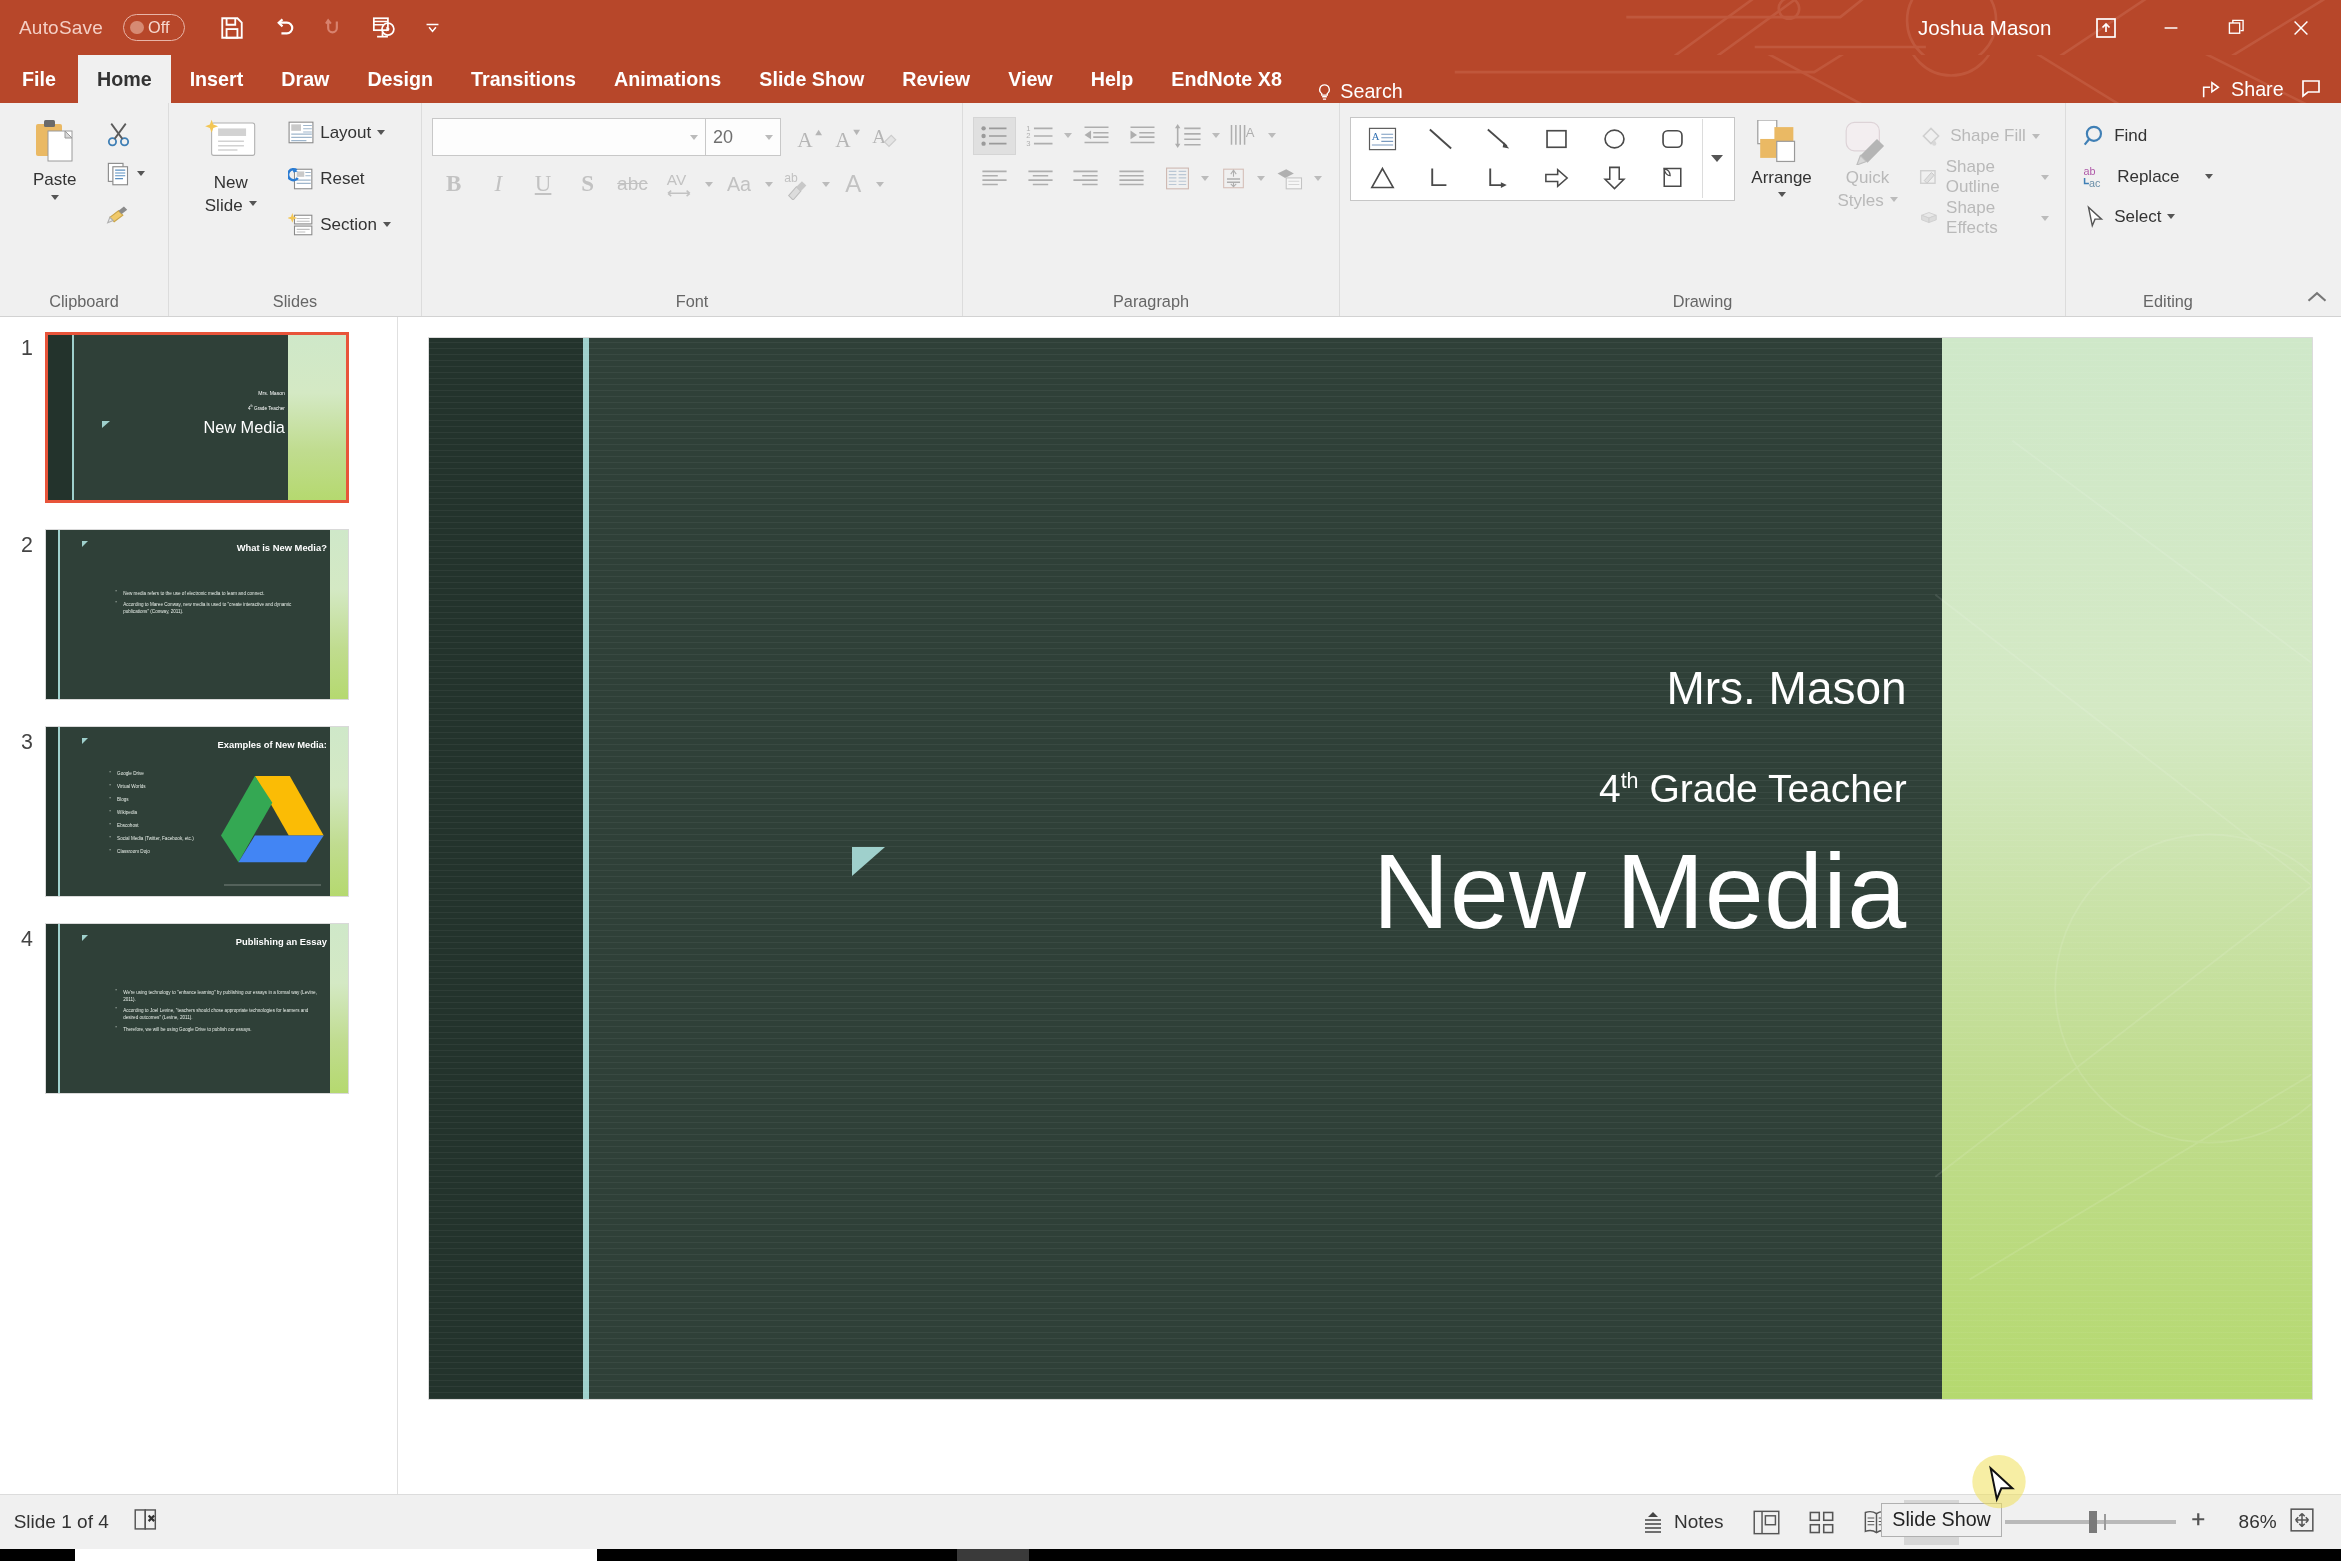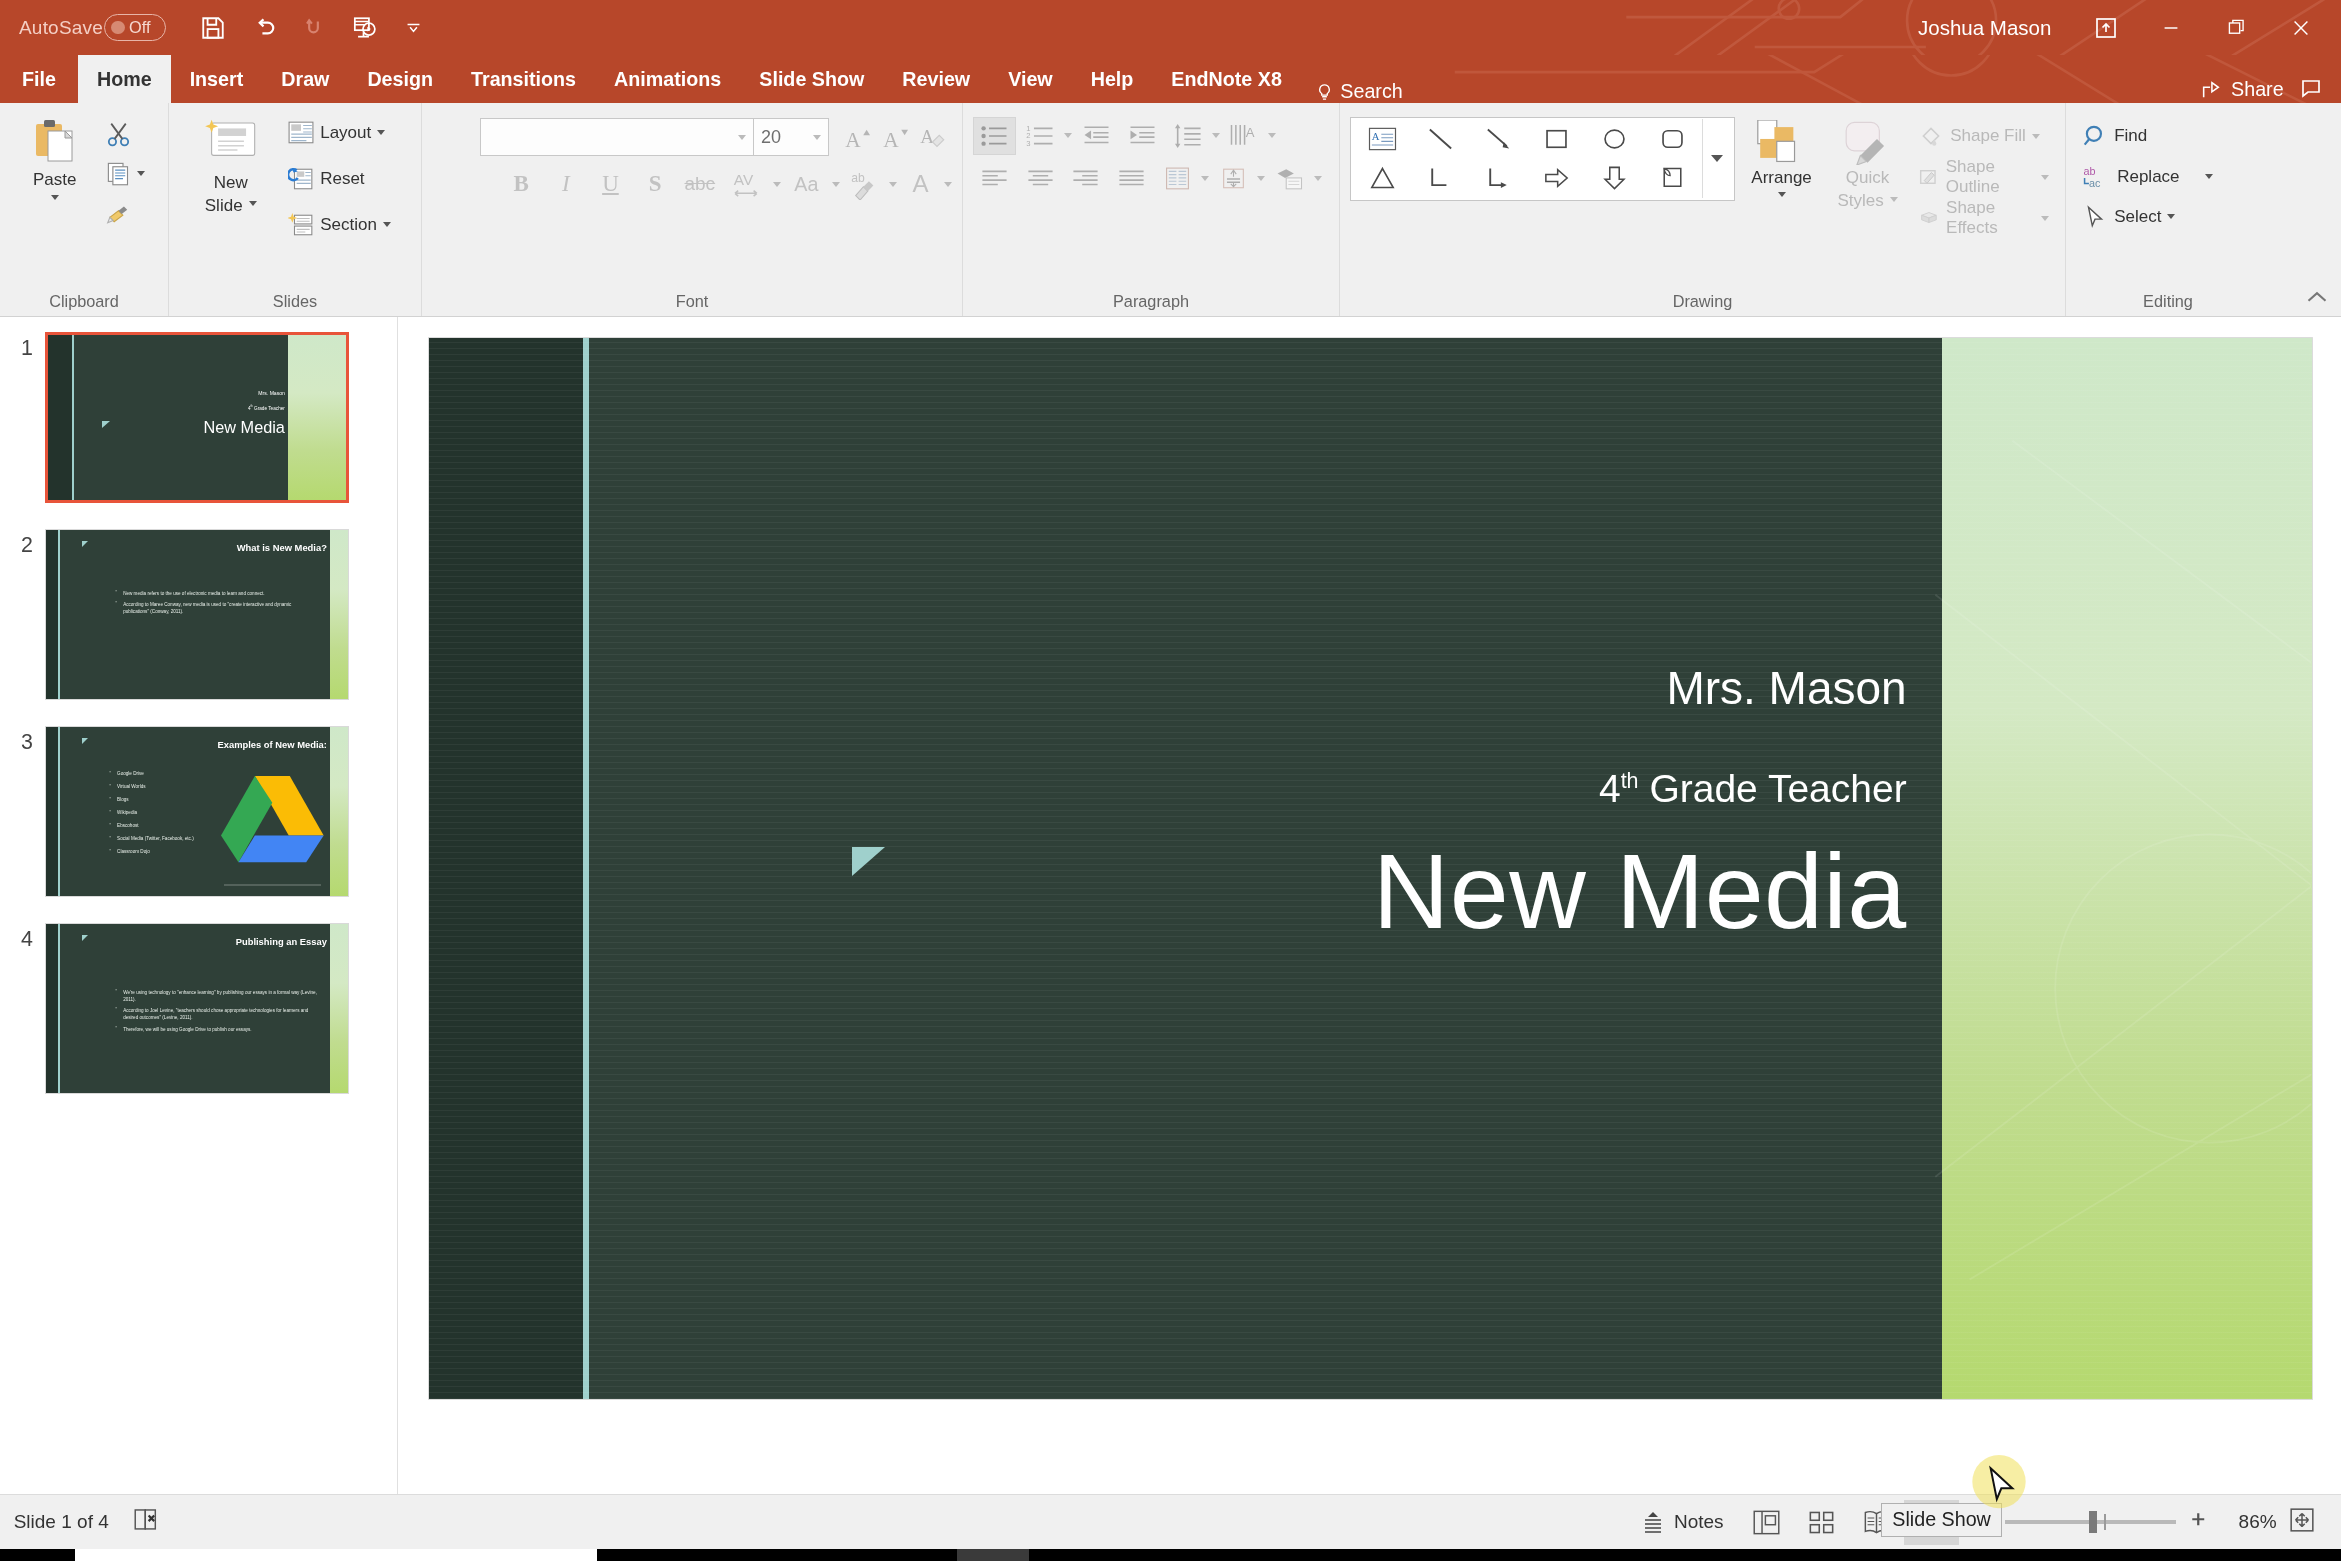--- a/index.html
+++ b/index.html
@@ -10,21 +10,21 @@
     -webkit-font-smoothing:antialiased;
   }
 
   
   .titlebar{
     position:relative; height:55px; background:#b7472a; color:#fff;
     display:flex; align-items:center; overflow:hidden;
   }
   .tb-deco{ position:absolute; inset:0; pointer-events:none; opacity:.55;}
   .tb-left{ display:flex; align-items:center; gap:0; padding-left:19px; z-index:2;}
-  .autosave{ font-size:19px; color:#f4cfc5; letter-spacing:0.2px; margin-right:1px;}
+  .autosave{ font-size:19px; color:#f4cfc5; letter-spacing:0.2px; margin-right:20px;}
   .toggle{
     width:62px;height:27px;border:1.7px solid #e8b5a8;border-radius:13.7px;
     display:inline-flex;align-items:center;gap:4.3px;padding:0 6px;margin-right:22px;
     font-size:16.3px;color:#f6d8cf;
   }
   .toggle .knob{width:13.7px;height:13.7px;border-radius:50%;background:#d68a73;}
   .qat-btn{
     width:50px;height:48px;display:flex;align-items:center;justify-content:center;
     cursor:default;
   }
@@ -417,21 +417,21 @@
           </svg>
           <span>Section</span>
           <span class="caret"></span>
         </span>
       </div>
     </div>
     <div class="group-label">Slides</div>
   </div>
 
   <div class="group" style="width:541px">
-    <div class="group-body" style="flex-direction:column;align-items:flex-end;padding-top:8.6px;">
+    <div class="group-body" style="flex-direction:column;align-items:flex-start;padding-top:8.6px;">
       <div style="display:flex;align-items:center;">
         <span class="fontname">
           <span style="flex:1;font-size:18px;color:#333;"></span>
           <span class="caret dis"></span>
         </span>
         <span class="fontsize">
           <span>20</span>
           <span class="caret dis"></span>
         </span>
         <span class="iconbtn dis" style="margin-left:8.6px">

